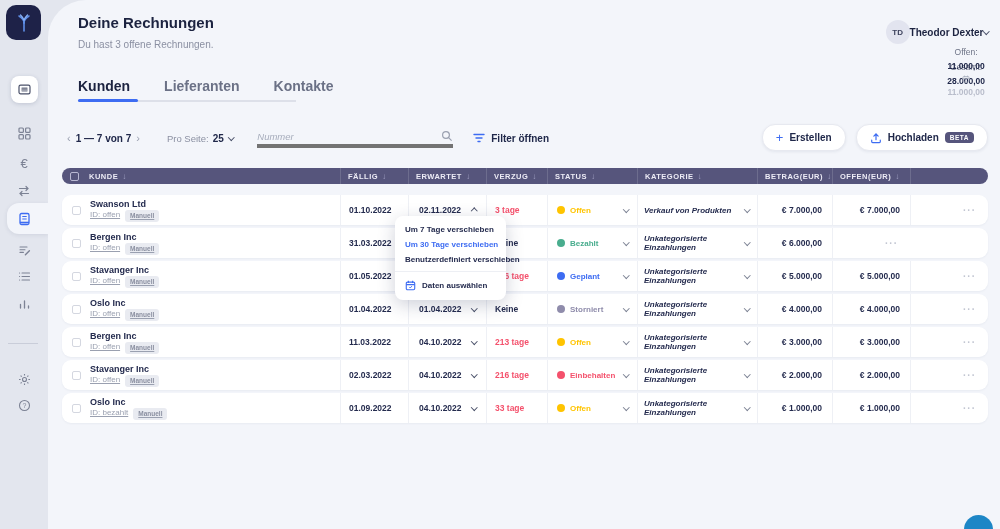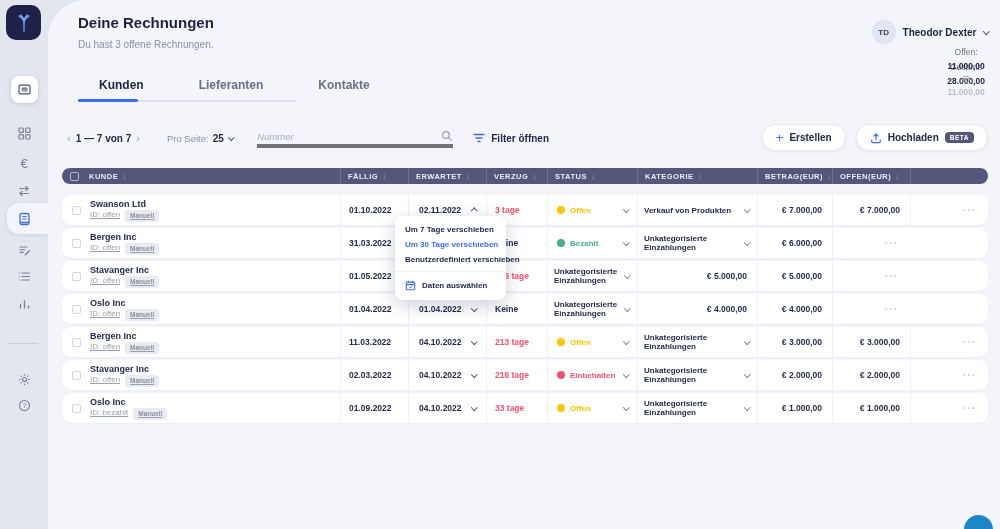--- a/index.html
+++ b/index.html
@@ -26,28 +26,28 @@
     border-radius:12px 0 0 12px; box-shadow:0 1px 4px rgba(40,50,90,.10);
   }
   .side-divider { position:absolute; left:8px; top:343px; width:30px; height:1px; background:#c9cdd9; }
   
   #content {
     position:absolute; left:48px; top:0; width:952px; height:529px;
     background:#f3f5fa; border-top-left-radius:38px;
   }
   .page-title { position:absolute; left:30px; top:14px; font-size:15px; font-weight:700; color:#1c2340; }
   .page-subtitle { position:absolute; left:30px; top:39px; font-size:10px; color:#8b90a2; }
-  .user-chip { position:absolute; right:12px; top:20px; display:flex; align-items:center; gap:7px; cursor:pointer; }
+  .user-chip { position:absolute; right:12px; top:20px; display:flex; align-items:center; cursor:pointer; }
   .avatar { width:24px; height:24px; border-radius:50%; background:#e2e4ef; color:#3c415c;
     font-size:8px; font-weight:700; display:flex; align-items:center; justify-content:center; }
   .user-name { font-size:10px; font-weight:700; color:#1c2340; }
   
   .tabs { position:absolute; left:30px; top:78px; width:220px; }
   .tab-row { display:flex; gap:34px; }
-  .tab { font-size:12px; font-weight:700; color:#6b7186; padding-bottom:21px; cursor:pointer;margin-left:21px; }
+  .tab { font-size:14px; font-weight:700; color:#6b7186; padding-bottom:21px; cursor:pointer; }
   .tab.active { color:#1c2340; }
   .tab-line { position:absolute; left:0; top:22px; width:218px; height:1.5px; background:#dde0e9; }
   .tab-line-active { position:absolute; left:0; top:21px; width:60px; height:3px; background:#3d6cf2; border-radius:2px; }
   
   .totals { position:absolute; right:15px; top:75px; font-size:8.5px; }
   .totals .trow { display:flex; justify-content:flex-end; align-items:center; gap:4px; height:11px;flex-direction:column; }
   .tlabel { color:#6d7386; }
   .tval { font-weight:700; color:#20284a; }
   .tval-muted { color:#b9bdcb; font-weight:700; }
   
@@ -89,21 +89,21 @@
   .cname { font-size:9px; font-weight:700; color:#242b4e; line-height:11px; }
   .cid { font-size:8px; color:#9aa0b0; display:flex; align-items:flex-start; gap:5px; line-height:10px;text-decoration:underline; }
   .badge { background:#e9ebf1; color:#8a8fa0; font-size:6.5px; font-weight:700; border-radius:3px; padding:1px 5px; }
   .c-date { font-size:8.5px; font-weight:700; padding-left:8px; }
   .c-erw { justify-content:space-between; padding:0 10px; font-size:8.5px; font-weight:700; }
   .c-verzug { font-size:8.5px; font-weight:700; padding-left:8px; }
   .c-status { justify-content:space-between; padding:0 9px 0 9px; }
   .stat-left { display:flex; align-items:center; gap:5px; }
   .dot { width:8px; height:8px; border-radius:50%; flex:none; }
   .stat-label { font-size:8px; font-weight:700; }
-  .c-kat { justify-content:space-between; padding:0 8px 0 6px; font-size:8px; font-weight:700; }
+  .c-kat { justify-content:space-between; padding:0 8px 0 6px; font-size:8px; font-weight:700;font-style:italic; }
   .c-amount { justify-content:flex-end; padding-right:10px; font-size:8.5px; font-weight:700; }
   .c-actions { justify-content:flex-end; padding-right:12px; color:#c2c6d2; font-size:10px;
     font-weight:700; letter-spacing:1px; cursor:pointer; }
   .chev { display:inline-block; width:4.5px; height:4.5px; border-right:1.3px solid #7c8294;
     border-bottom:1.3px solid #7c8294; transform:rotate(45deg); margin-top:-2px; flex:none; }
   .chev.up { transform:rotate(-135deg); margin-top:3px; }
   .chev.dark { border-color:#4a5069; }
   
   .menu { position:absolute; left:347px; top:216px; width:111px; background:#fff; border-radius:8px;
     box-shadow:0 5px 18px rgba(30,40,80,.22); padding:6px 0 5px; z-index:10; }
@@ -425,20 +425,27 @@
           </div>
         </div>
       </div>
       <div class="cell c-date">01.05.2022</div>
       <div class="cell c-erw">
         <span>04.10.2022</span>
 
         <span class="chev dark"></span>
       </div>
       <div class="cell c-verzug" style="color: rgb(244, 81, 108);">156 tage</div>
+      <div class="cell c-status">
+        <span class="stat-left">
+          <span class="dot" style="background: rgb(61, 108, 242);"></span>
+          <span class="stat-label" style="color: rgb(61, 108, 242);">Geplant</span>
+        </span>
+        <span class="chev"></span>
+      </div>
       <div class="cell c-kat">
         <span>Unkategorisierte Einzahlungen</span>
         <span class="chev"></span>
       </div>
       <div class="cell c-amount">€ 5.000,00</div>
       <div class="cell c-amount">€ 5.000,00</div>
       <div class="cell c-actions">···</div>
     </div>
 
     <div class="row tgrid">
@@ -452,20 +459,27 @@
           </div>
         </div>
       </div>
       <div class="cell c-date">01.04.2022</div>
       <div class="cell c-erw">
         <span>01.04.2022</span>
 
         <span class="chev dark"></span>
       </div>
       <div class="cell c-verzug" style="color: rgb(36, 43, 78);">Keine</div>
+      <div class="cell c-status">
+        <span class="stat-left">
+          <span class="dot" style="background: rgb(143, 140, 171);"></span>
+          <span class="stat-label" style="color: rgb(143, 140, 171);">Storniert</span>
+        </span>
+        <span class="chev"></span>
+      </div>
       <div class="cell c-kat">
         <span>Unkategorisierte Einzahlungen</span>
         <span class="chev"></span>
       </div>
       <div class="cell c-amount">€ 4.000,00</div>
       <div class="cell c-amount">€ 4.000,00</div>
       <div class="cell c-actions">···</div>
     </div>
 
     <div class="row tgrid">

